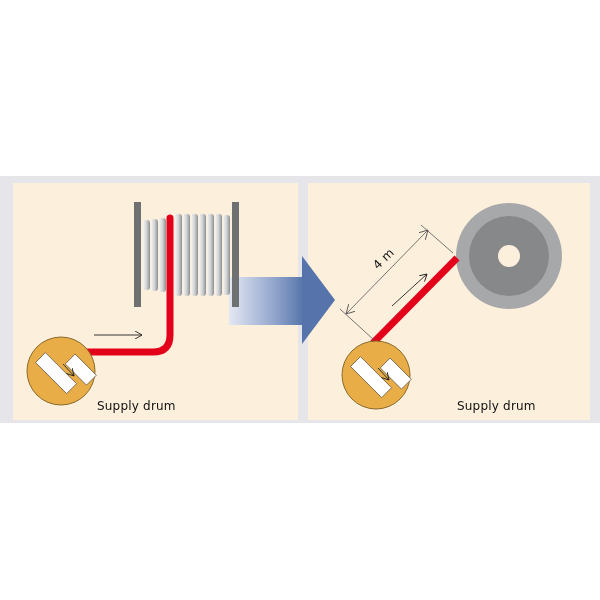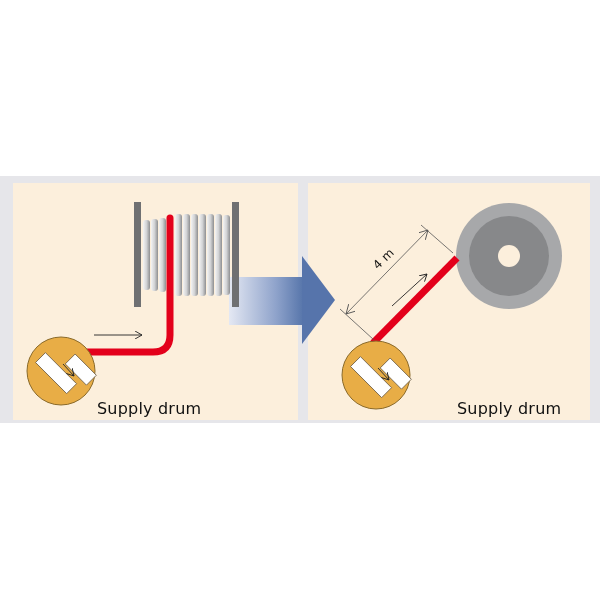--- a/index.html
+++ b/index.html
@@ -2,21 +2,21 @@
 <html><head>
 <meta charset="utf-8">
 <style>
   html,body{margin:0;padding:0;background:#ffffff;}
   body{width:600px;height:600px;position:relative;overflow:hidden;font-family:"DejaVu Sans","Liberation Sans",sans-serif;}
   .band{position:absolute;left:0;top:176px;width:600px;height:247px;background:#e6e6ea;}
   .panel{position:absolute;top:183px;height:237px;background:#fcefdc;}
   #left{left:13px;width:285px;}
   #right{left:308px;width:282px;}
   svg.fig{position:absolute;left:0;top:0;}
-  .label{position:absolute;font-size:16px;color:#111;letter-spacing:0.2px;}
+  .label{position:absolute;font-size:12px;color:#111;letter-spacing:0.2px;}
 </style>
 </head>
 <body>
 
 <div class="band"></div>
 <div class="panel" id="left"></div>
 <div class="panel" id="right"></div>
 
 <svg class="fig" width="600" height="600" viewBox="0 0 600 600">
   <defs>

